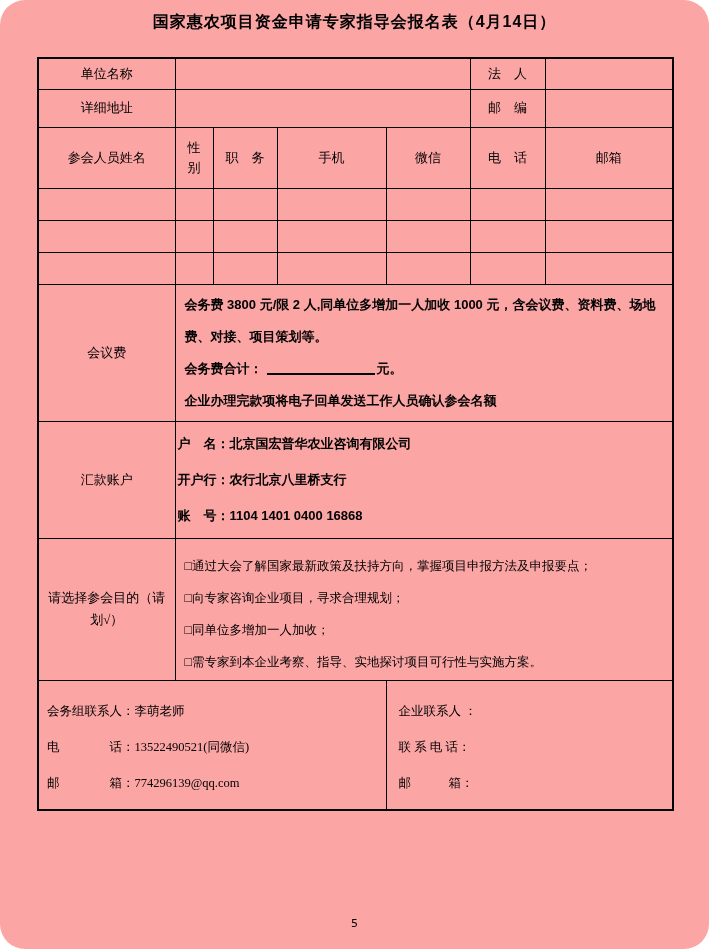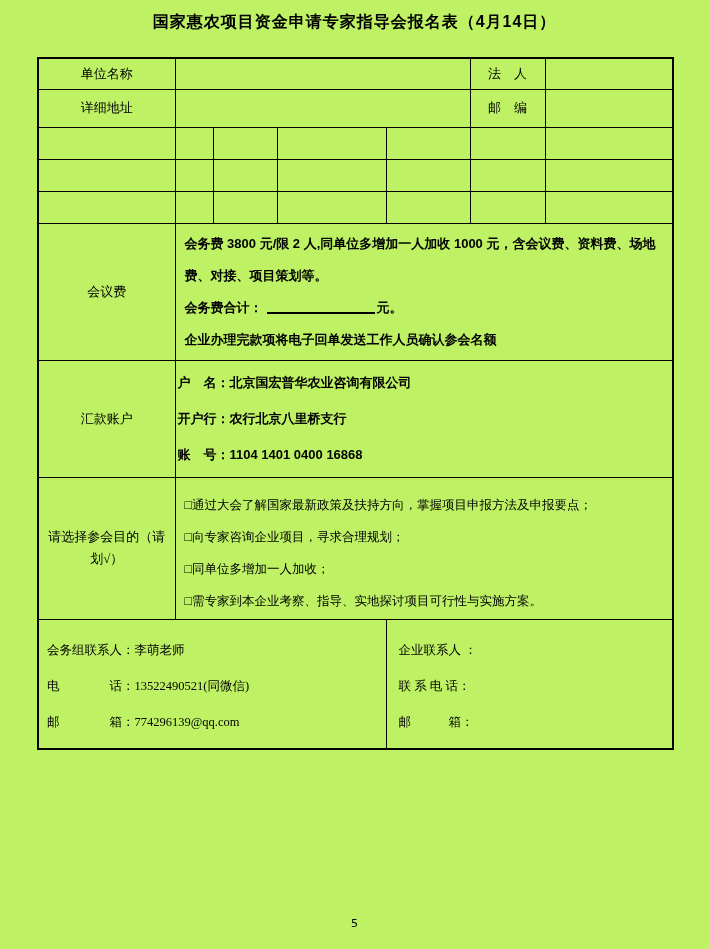--- a/index.html
+++ b/index.html
@@ -2,21 +2,21 @@
 <html><head>
 <meta charset="utf-8">
 <style>
   * { margin: 0; padding: 0; box-sizing: border-box; }
   html, body { background: #ffffff; }
   body {
     width: 709px; height: 949px;
     font-family: "Liberation Serif", "DejaVu Serif", serif;
     color: #000; overflow: hidden;
   }
-  .page { position: relative; width: 709px; height: 949px; background: #bef264; }
+  .page { position: relative; width: 709px; height: 949px; background: #fca5a5; border-radius: 25px; }
 
   .doc-title {
     position: absolute; top: 12px; left: 0; width: 709px;
     text-align: center; font-size: 16px; font-weight: bold;
     font-family: "Liberation Sans", "DejaVu Sans", sans-serif;
     letter-spacing: 1px;
   }
 
   table.form {
     position: absolute; left: 37px; top: 57px;
@@ -98,20 +98,30 @@
       <td class="val"></td>
     </tr>
 
     <tr class="r2">
       <td class="lbl">详细地址</td>
       <td class="val" colspan="4"></td>
       <td class="lbl">邮　编</td>
       <td class="val"></td>
     </tr>
 
+    <tr class="r3">
+      <td class="lbl">参会人员姓名</td>
+      <td class="lbl vhdr">性
+别</td>
+      <td class="lbl">职　务</td>
+      <td class="lbl">手机</td>
+      <td class="lbl">微信</td>
+      <td class="lbl">电　话</td>
+      <td class="lbl">邮箱</td>
+    </tr>
 
     <tr class="blank-row">
       <td class="val"></td>
       <td class="val"></td>
       <td class="val"></td>
       <td class="val"></td>
       <td class="val"></td>
       <td class="val"></td>
       <td class="val"></td>
     </tr>

